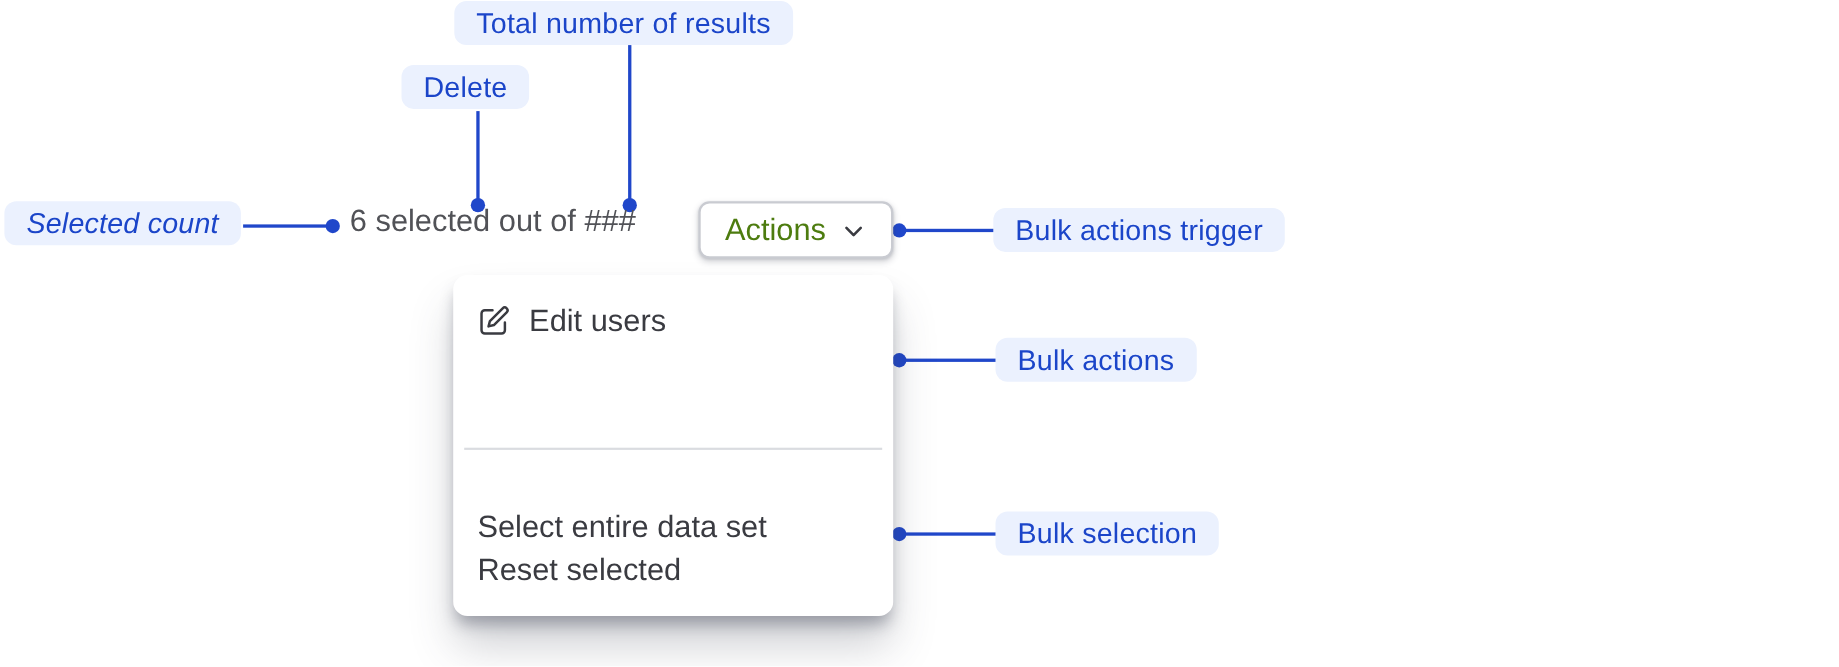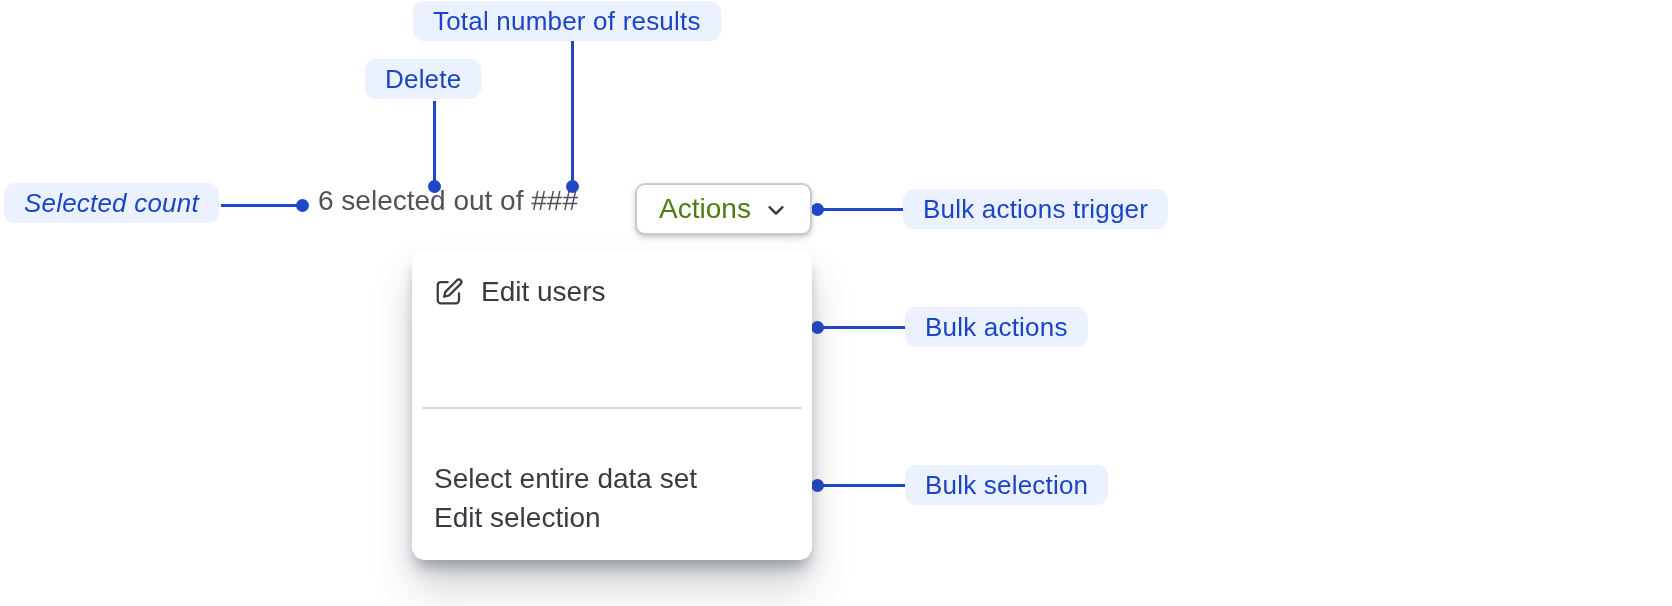--- a/index.html
+++ b/index.html
@@ -105,18 +105,18 @@
     </div>
 
 
     <div class="menu-divider"></div>
 
     <div class="menu-item" style="top:172px;margin-top:33px;">
       <span>Select entire data set</span>
     </div>
 
     <div class="menu-item" style="top:244px;">
-      <span>Edit selection</span>
+      <span>Reset selected</span>
     </div>
 
   </div>
 
 </div>
 
 </body></html>

